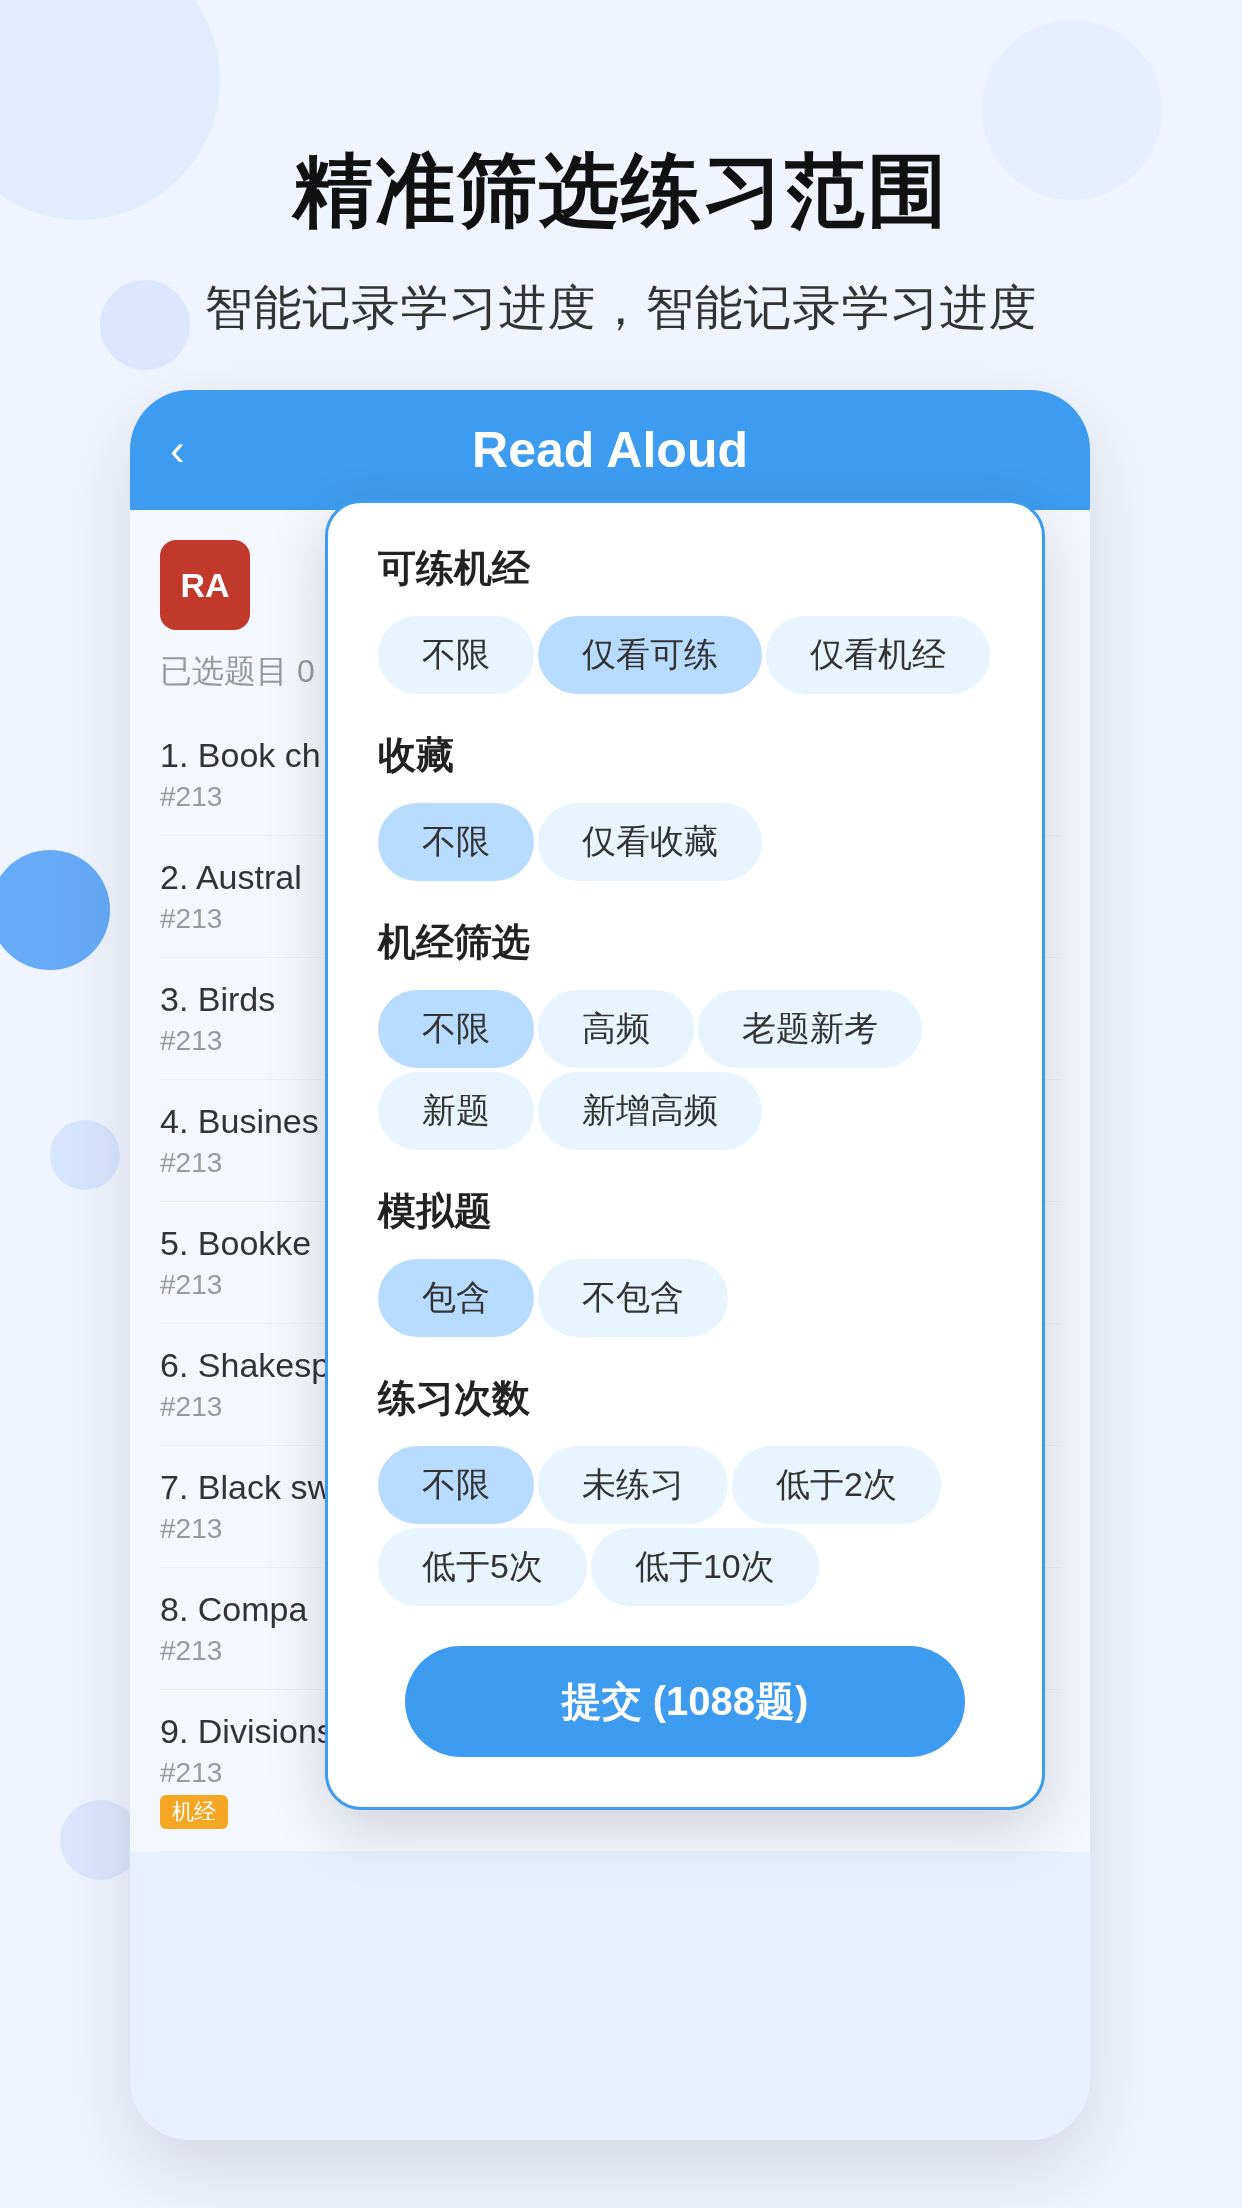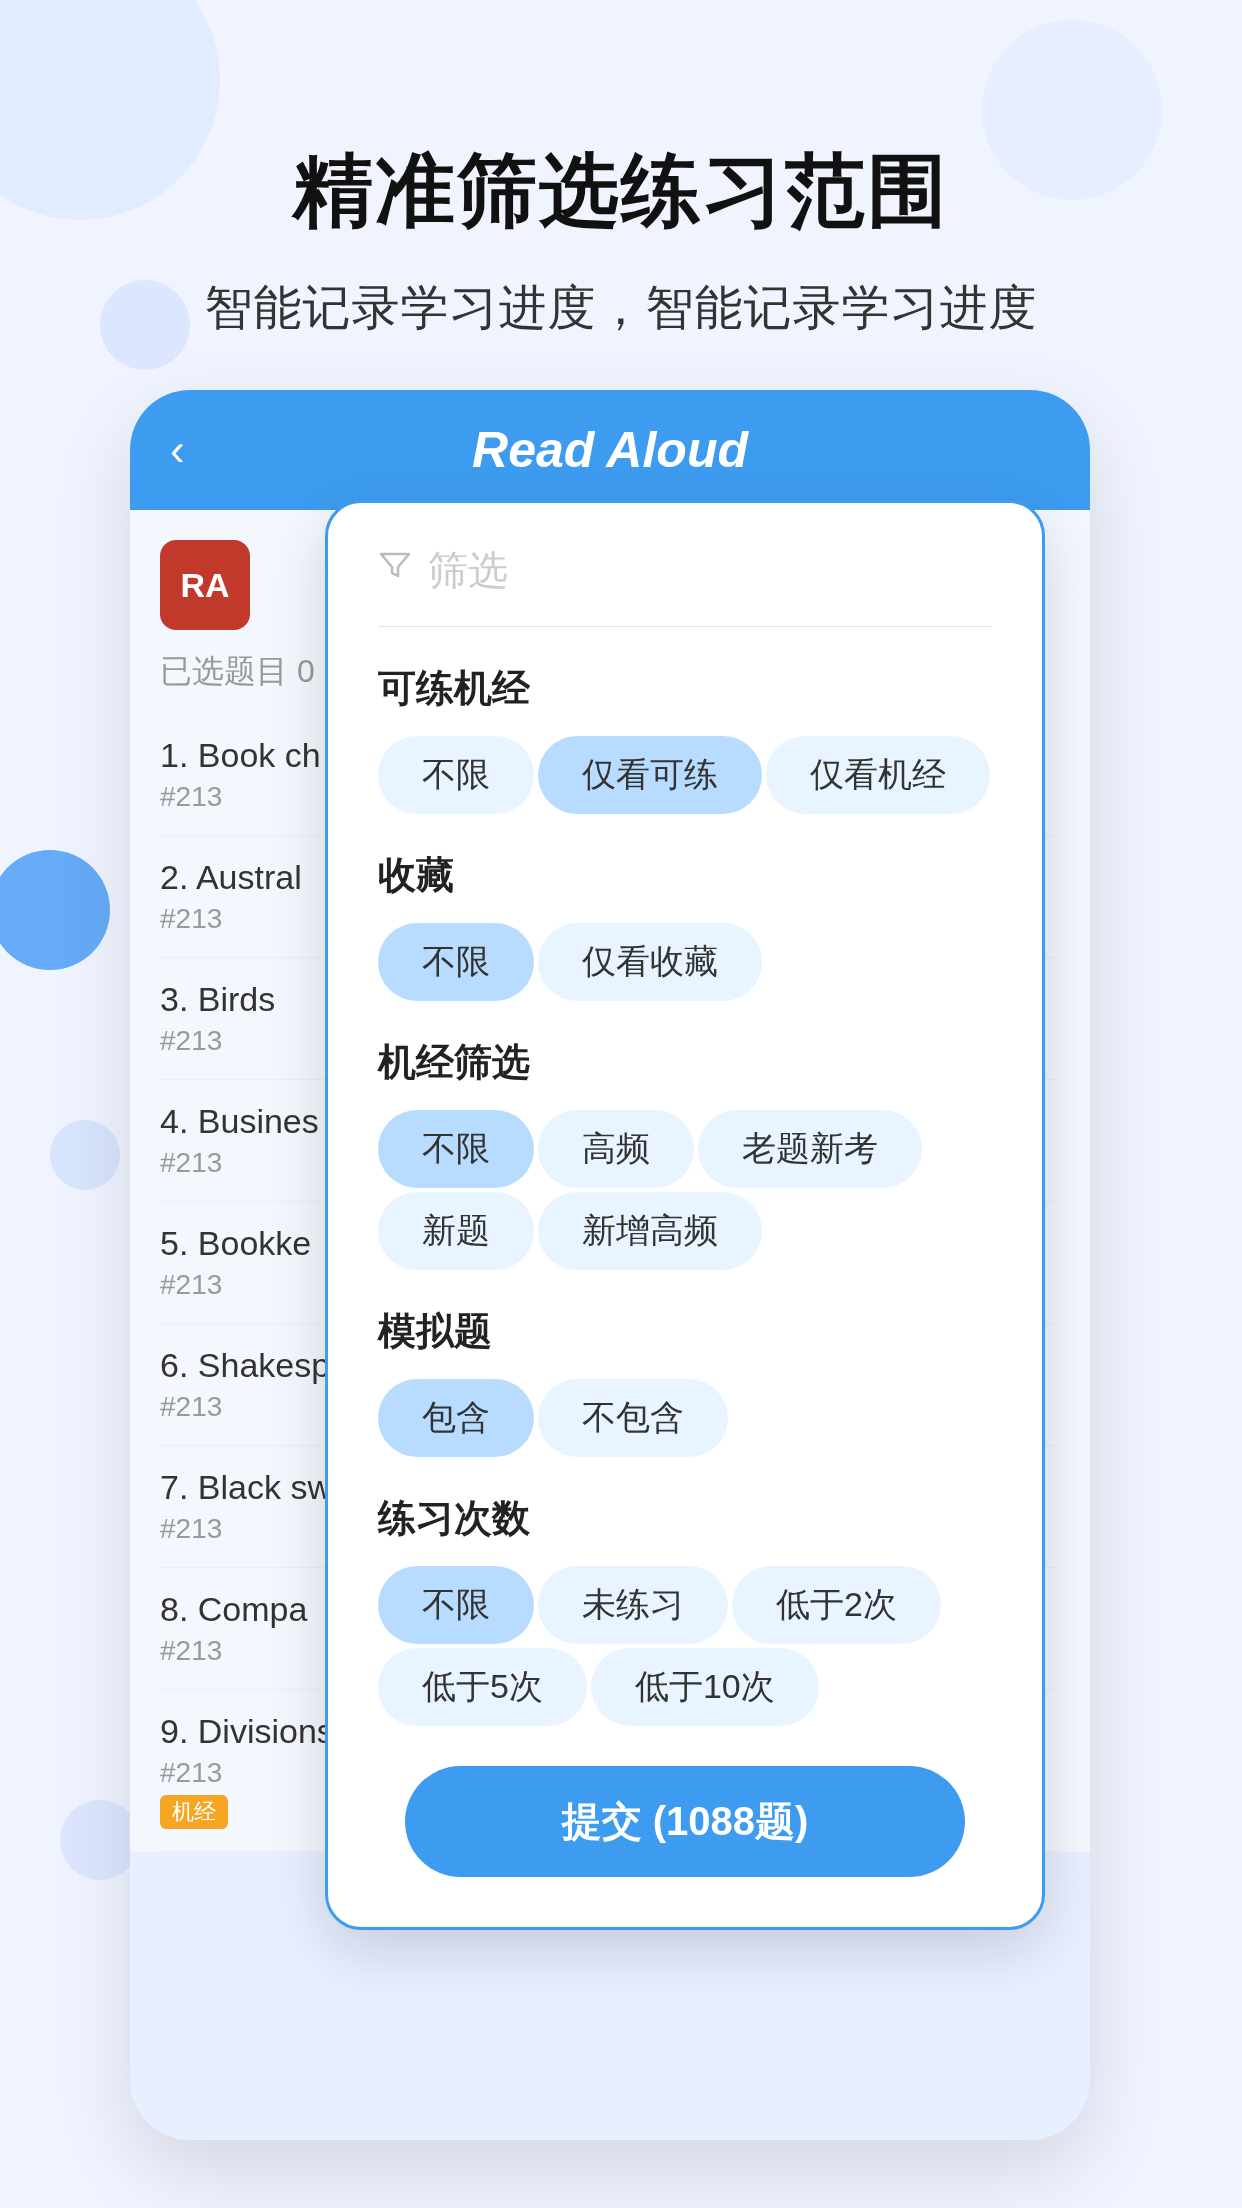--- a/index.html
+++ b/index.html
@@ -122,21 +122,20 @@
       position: absolute;
       left: 40px;
       color: #fff;
       font-size: 44px;
       font-weight: 300;
     }
     .app-header-title {
       color: #fff;
       font-size: 50px;
       font-weight: 700;
-      font-style: italic;
     }
 
     
     .list-area {
       position: absolute;
       top: 120px;
       left: 0;
       width: 960px;
       padding: 0 30px;
       background: #f5f7ff;
@@ -324,29 +323,20 @@
     </div>
     <div class="list-item">
       <div class="list-item-title">9. Divisions of d</div>
       <div class="list-item-sub">#213</div>
       <span class="tag-jijing">机经</span>
     </div>
   </div>
 
   <div class="filter-modal">
 
-    <div class="filter-header">
-      <span class="filter-icon">
-        
-        <svg width="34" height="34" viewBox="0 0 34 34" fill="none" xmlns="http://www.w3.org/2000/svg">
-          <path d="M3 5h28l-11 13v9l-6-3V18L3 5z" stroke="#bbb" stroke-width="2.5" stroke-linejoin="round" fill="none"></path>
-        </svg>
-      </span>
-      <span class="filter-title-text">筛选</span>
-    </div>
 
     <div class="filter-section">
       <div class="filter-section-label">可练机经</div>
       <div class="filter-options">
         <button class="filter-btn">不限</button>
         <button class="filter-btn active">仅看可练</button>
         <button class="filter-btn">仅看机经</button>
       </div>
     </div>
 

